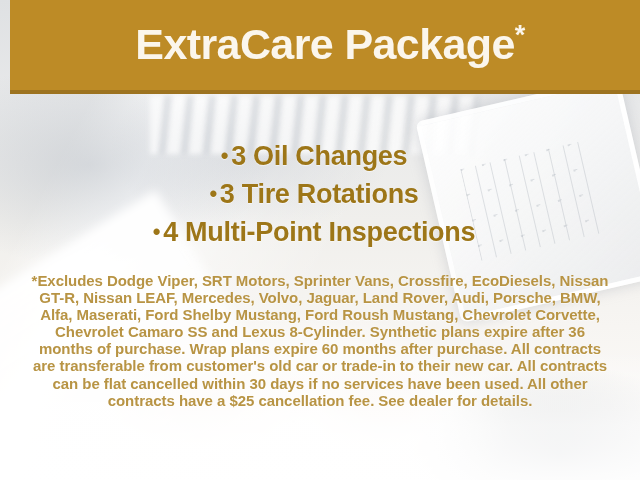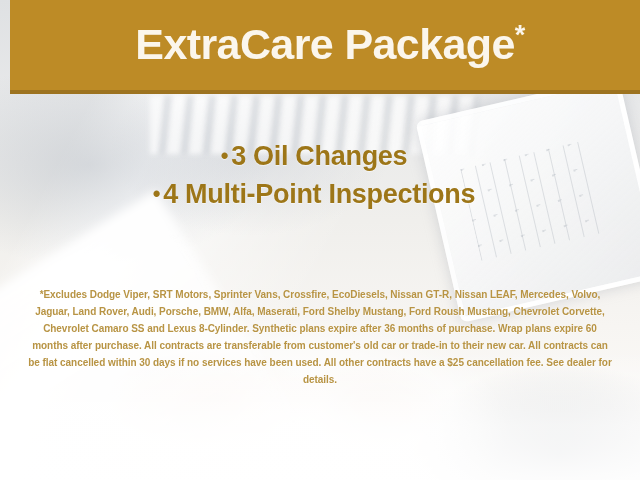--- a/index.html
+++ b/index.html
@@ -144,25 +144,25 @@
   .bullet-line .dot {
     font-size: 22px;
     vertical-align: 2px;
     margin-right: 3px;
   }
 
   
   .fineprint {
     position: absolute;
     left: 28px;
-    top: 286px;
+    top: 272px;
     width: 584px;
     text-align: center;
     color: #b89444;
-    font-size: 10px;
+    font-size: 15px;
     font-weight: bold;
     line-height: 17.1px;
     letter-spacing: -0.05px;
     text-shadow: 0 1px 1px rgba(255,255,255,0.65);
   }
 </style>
 </head>
 <body>
 
 <div id="ad-root">
@@ -177,19 +177,22 @@
     <div class="header-title">
       <span>ExtraCare Package</span><span class="asterisk">*</span>
     </div>
   </div>
 
   <div class="bullets">
     <div class="bullet-line">
       <span class="dot">•</span><span>3 Oil Changes</span>
     </div>
     <div class="bullet-line">
+      <span class="dot">•</span><span>3 Tire Rotations</span>
+    </div>
+    <div class="bullet-line">
       <span class="dot">•</span><span>4 Multi-Point Inspections</span>
     </div>
   </div>
 
   <div class="fineprint">*Excludes Dodge Viper, SRT Motors, Sprinter Vans, Crossfire, EcoDiesels, Nissan GT-R, Nissan LEAF, Mercedes, Volvo, Jaguar, Land Rover, Audi, Porsche, BMW, Alfa, Maserati, Ford Shelby Mustang, Ford Roush Mustang, Chevrolet Corvette, Chevrolet Camaro SS and Lexus 8-Cylinder. Synthetic plans expire after 36 months of purchase. Wrap plans expire 60 months after purchase. All contracts are transferable from customer's old car or trade-in to their new car. All contracts can be flat cancelled within 30 days if no services have been used. All other contracts have a $25 cancellation fee. See dealer for details.</div>
 
 </div>
 
 </body></html>

